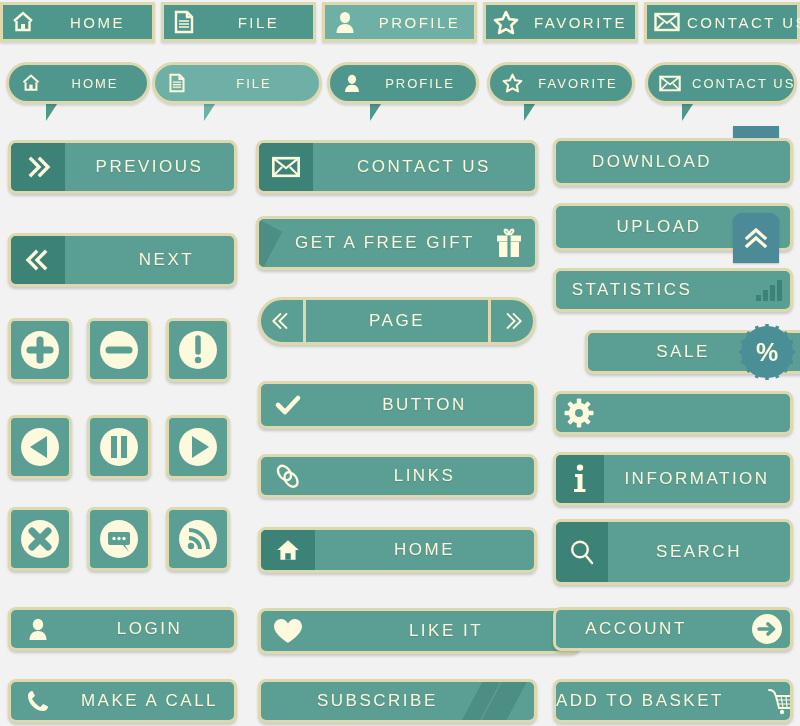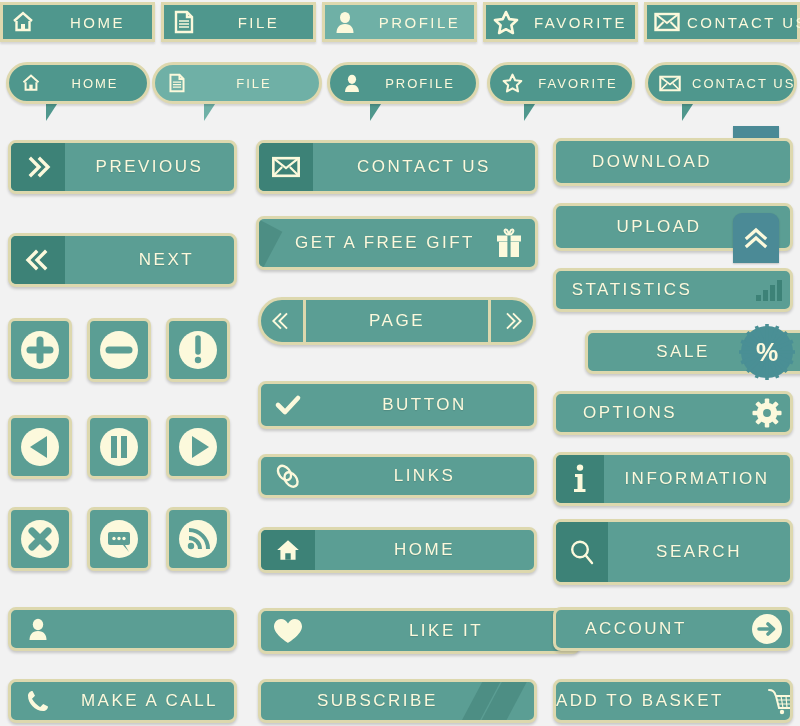--- a/index.html
+++ b/index.html
@@ -354,20 +354,21 @@
     </span>
   </div>
 
   <div class="btn" style="left:8px; top:607px; width:229px; height:44px;">
     <span class="iconflat">
       <svg width="22" height="24" viewBox="0 0 22 24">
           <ellipse class="cream" cx="11" cy="7.5" rx="5.2" ry="5.8"></ellipse>
           <path class="cream" d="M11 14 C5 14 2.5 18 2.5 23 H19.5 C19.5 18 17 14 11 14 Z"></path>
         </svg>
     </span>
+    <span class="lbl">LOGIN</span>
   </div>
 
   <div class="btn" style="left:8px; top:679px; width:229px; height:44px;">
     <span class="iconflat">
       <svg width="24" height="24" viewBox="0 0 24 24">
           <path class="cream" d="M6.5 2 C4 2 2 4.2 2 6.8 C2 14.8 9.2 22 17.2 22 C19.8 22 22 20 22 17.5 L17.2 15 L14.3 18 C11.5 16.6 7.4 12.5 6 9.7 L9 6.8 Z"></path>
         </svg>
     </span>
     <span class="lbl">MAKE A CALL</span>
   </div>
@@ -499,21 +500,20 @@
           <rect x="26.2" y="0" width="3.6" height="56" transform="rotate(112.5 28 28)"></rect>
           <rect x="26.2" y="0" width="3.6" height="56" transform="rotate(135 28 28)"></rect>
           <rect x="26.2" y="0" width="3.6" height="56" transform="rotate(157.5 28 28)"></rect>
         </g>
         <text x="28" y="37" text-anchor="middle" style="fill:#fcf9dc;font-size:25px;font-family:'Liberation Sans',sans-serif;font-weight:bold">%</text>
       </g>
     </svg>
   </span>
 
   <div class="btn" style="left:553px; top:391px; width:240px; height:44px;">
-    <span class="lbl" style="padding-right:40px;">OPTIONS</span>
     <span class="iconright" style="width:46px;">
       <svg width="30" height="30" viewBox="0 0 32 32">
         <g class="cream">
           <rect x="13.6" y="0.5" width="4.8" height="31" rx="1.2"></rect>
           <rect x="13.6" y="0.5" width="4.8" height="31" rx="1.2" transform="rotate(45 16 16)"></rect>
           <rect x="13.6" y="0.5" width="4.8" height="31" rx="1.2" transform="rotate(90 16 16)"></rect>
           <rect x="13.6" y="0.5" width="4.8" height="31" rx="1.2" transform="rotate(135 16 16)"></rect>
           <circle cx="16" cy="16" r="11"></circle>
         </g>
         <circle cx="16" cy="16" r="4.2" style="fill:#5b9e94"></circle>

